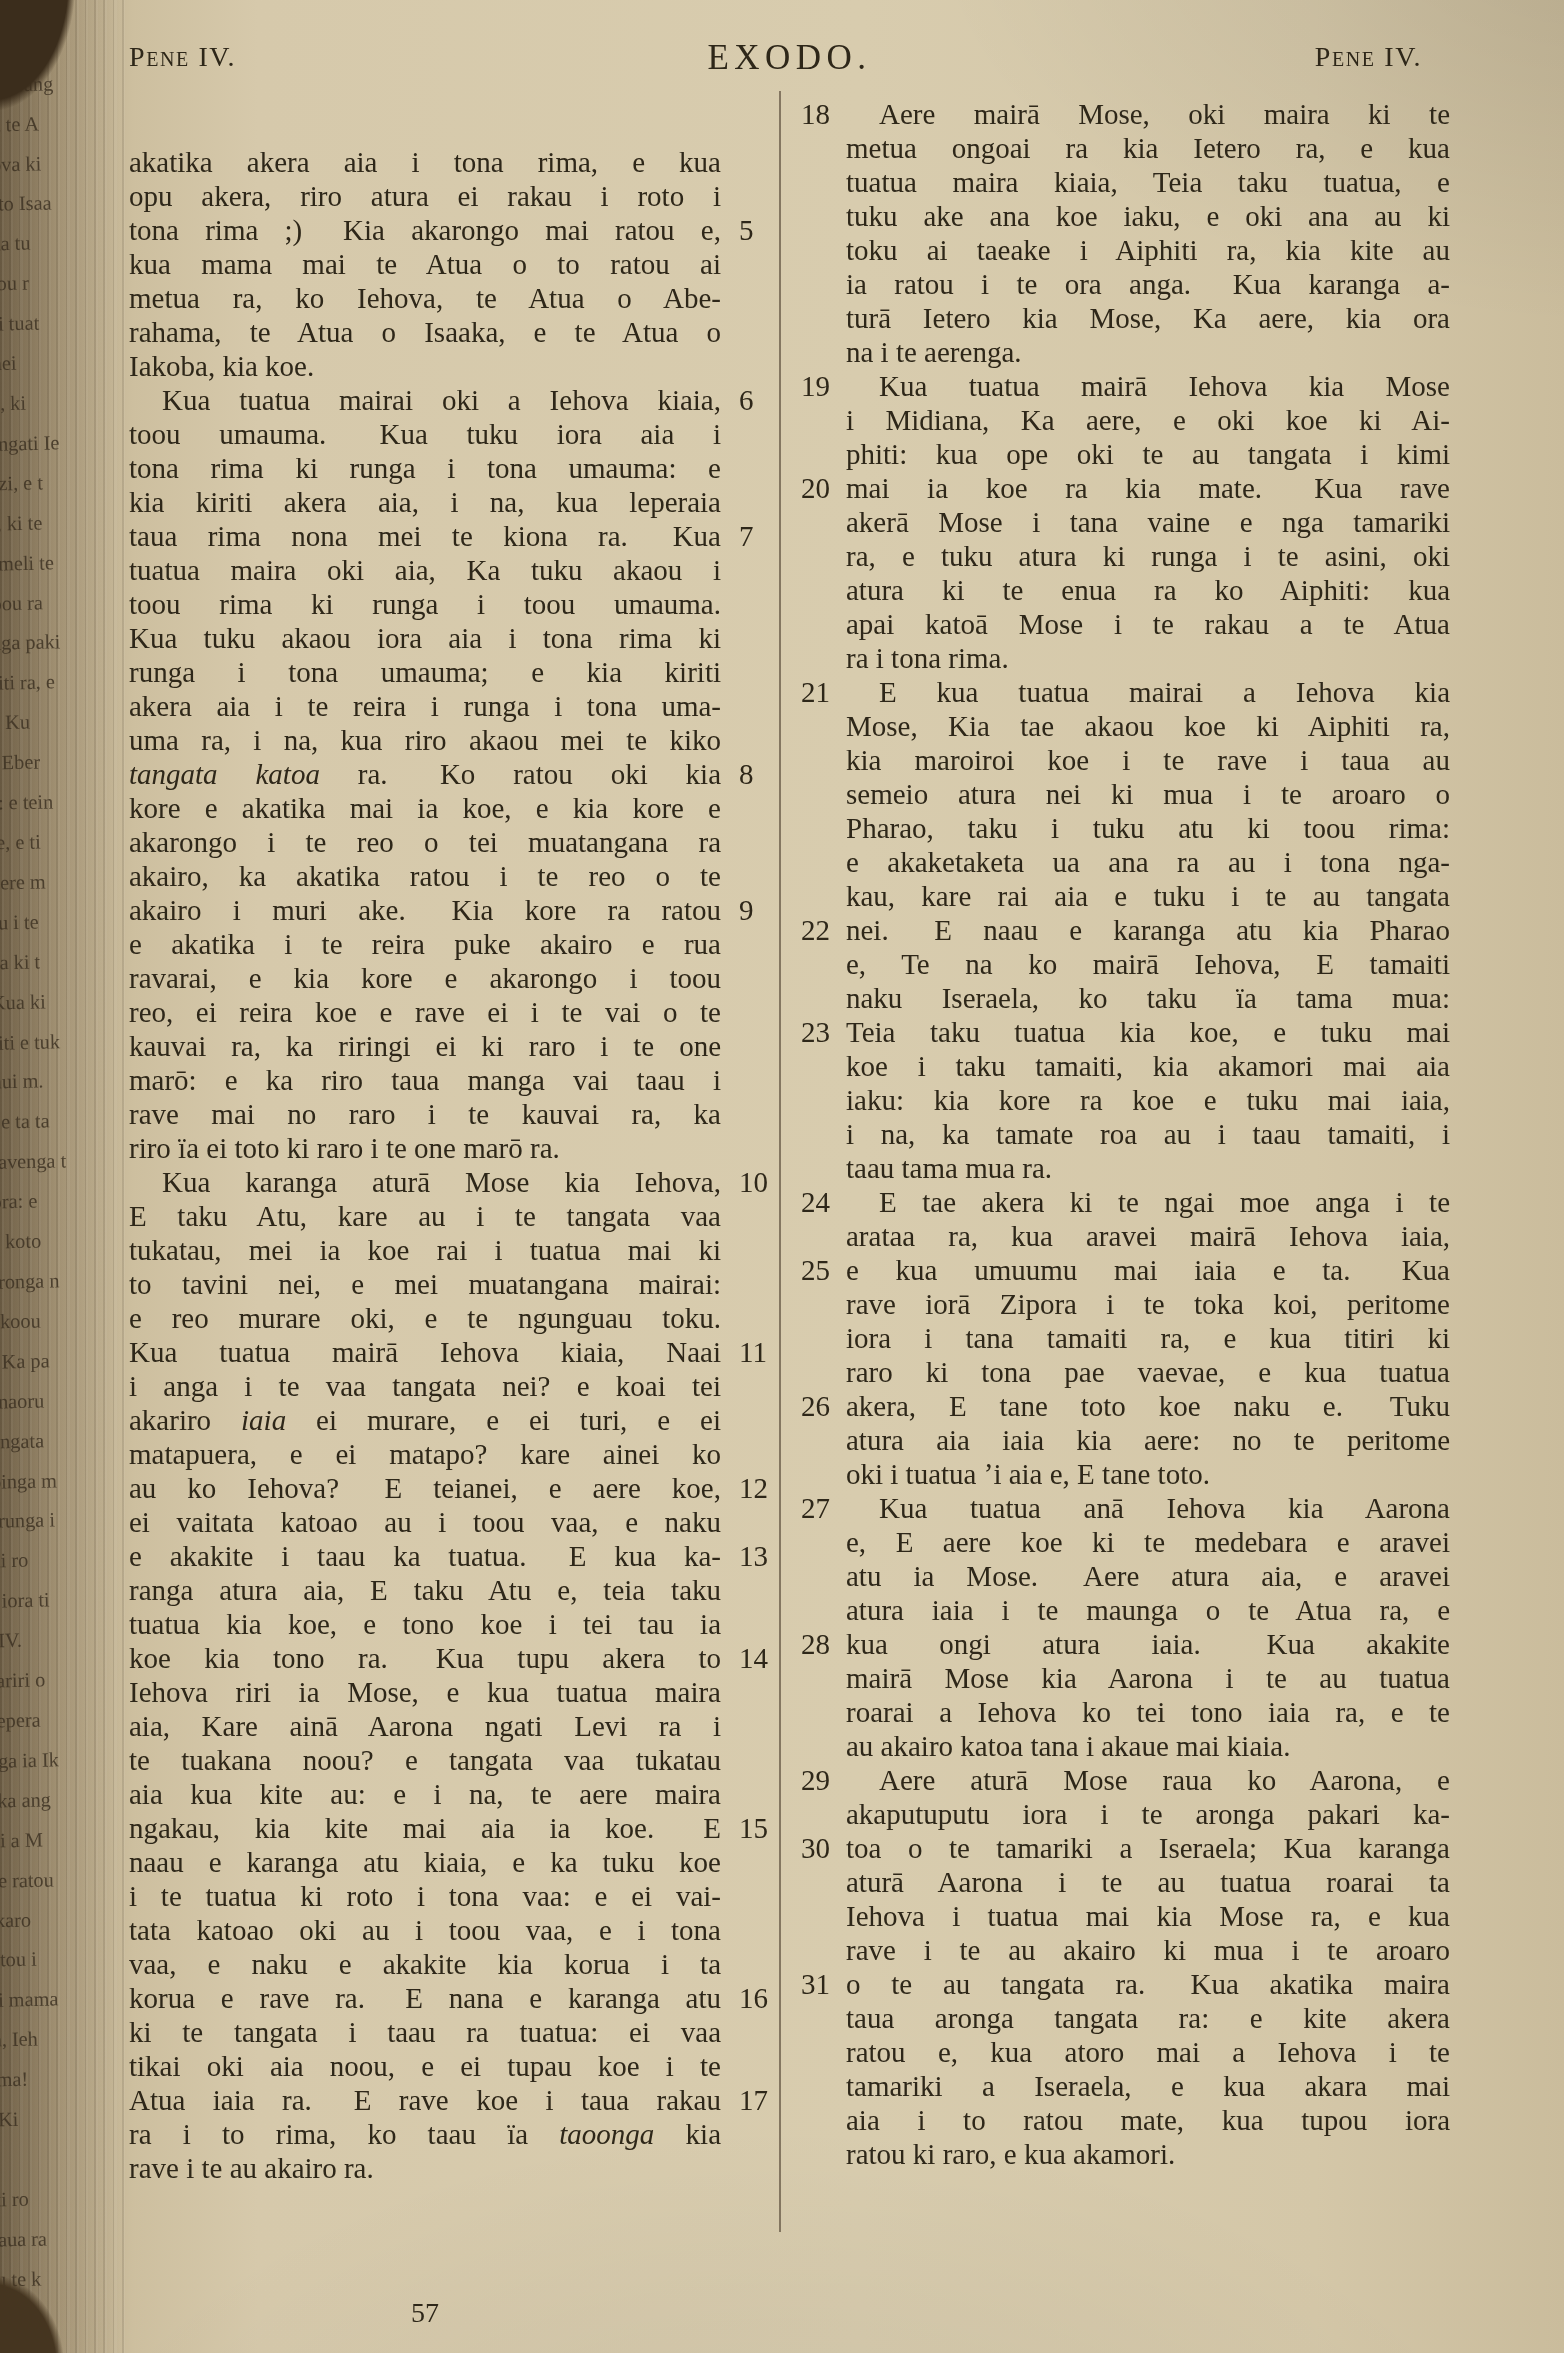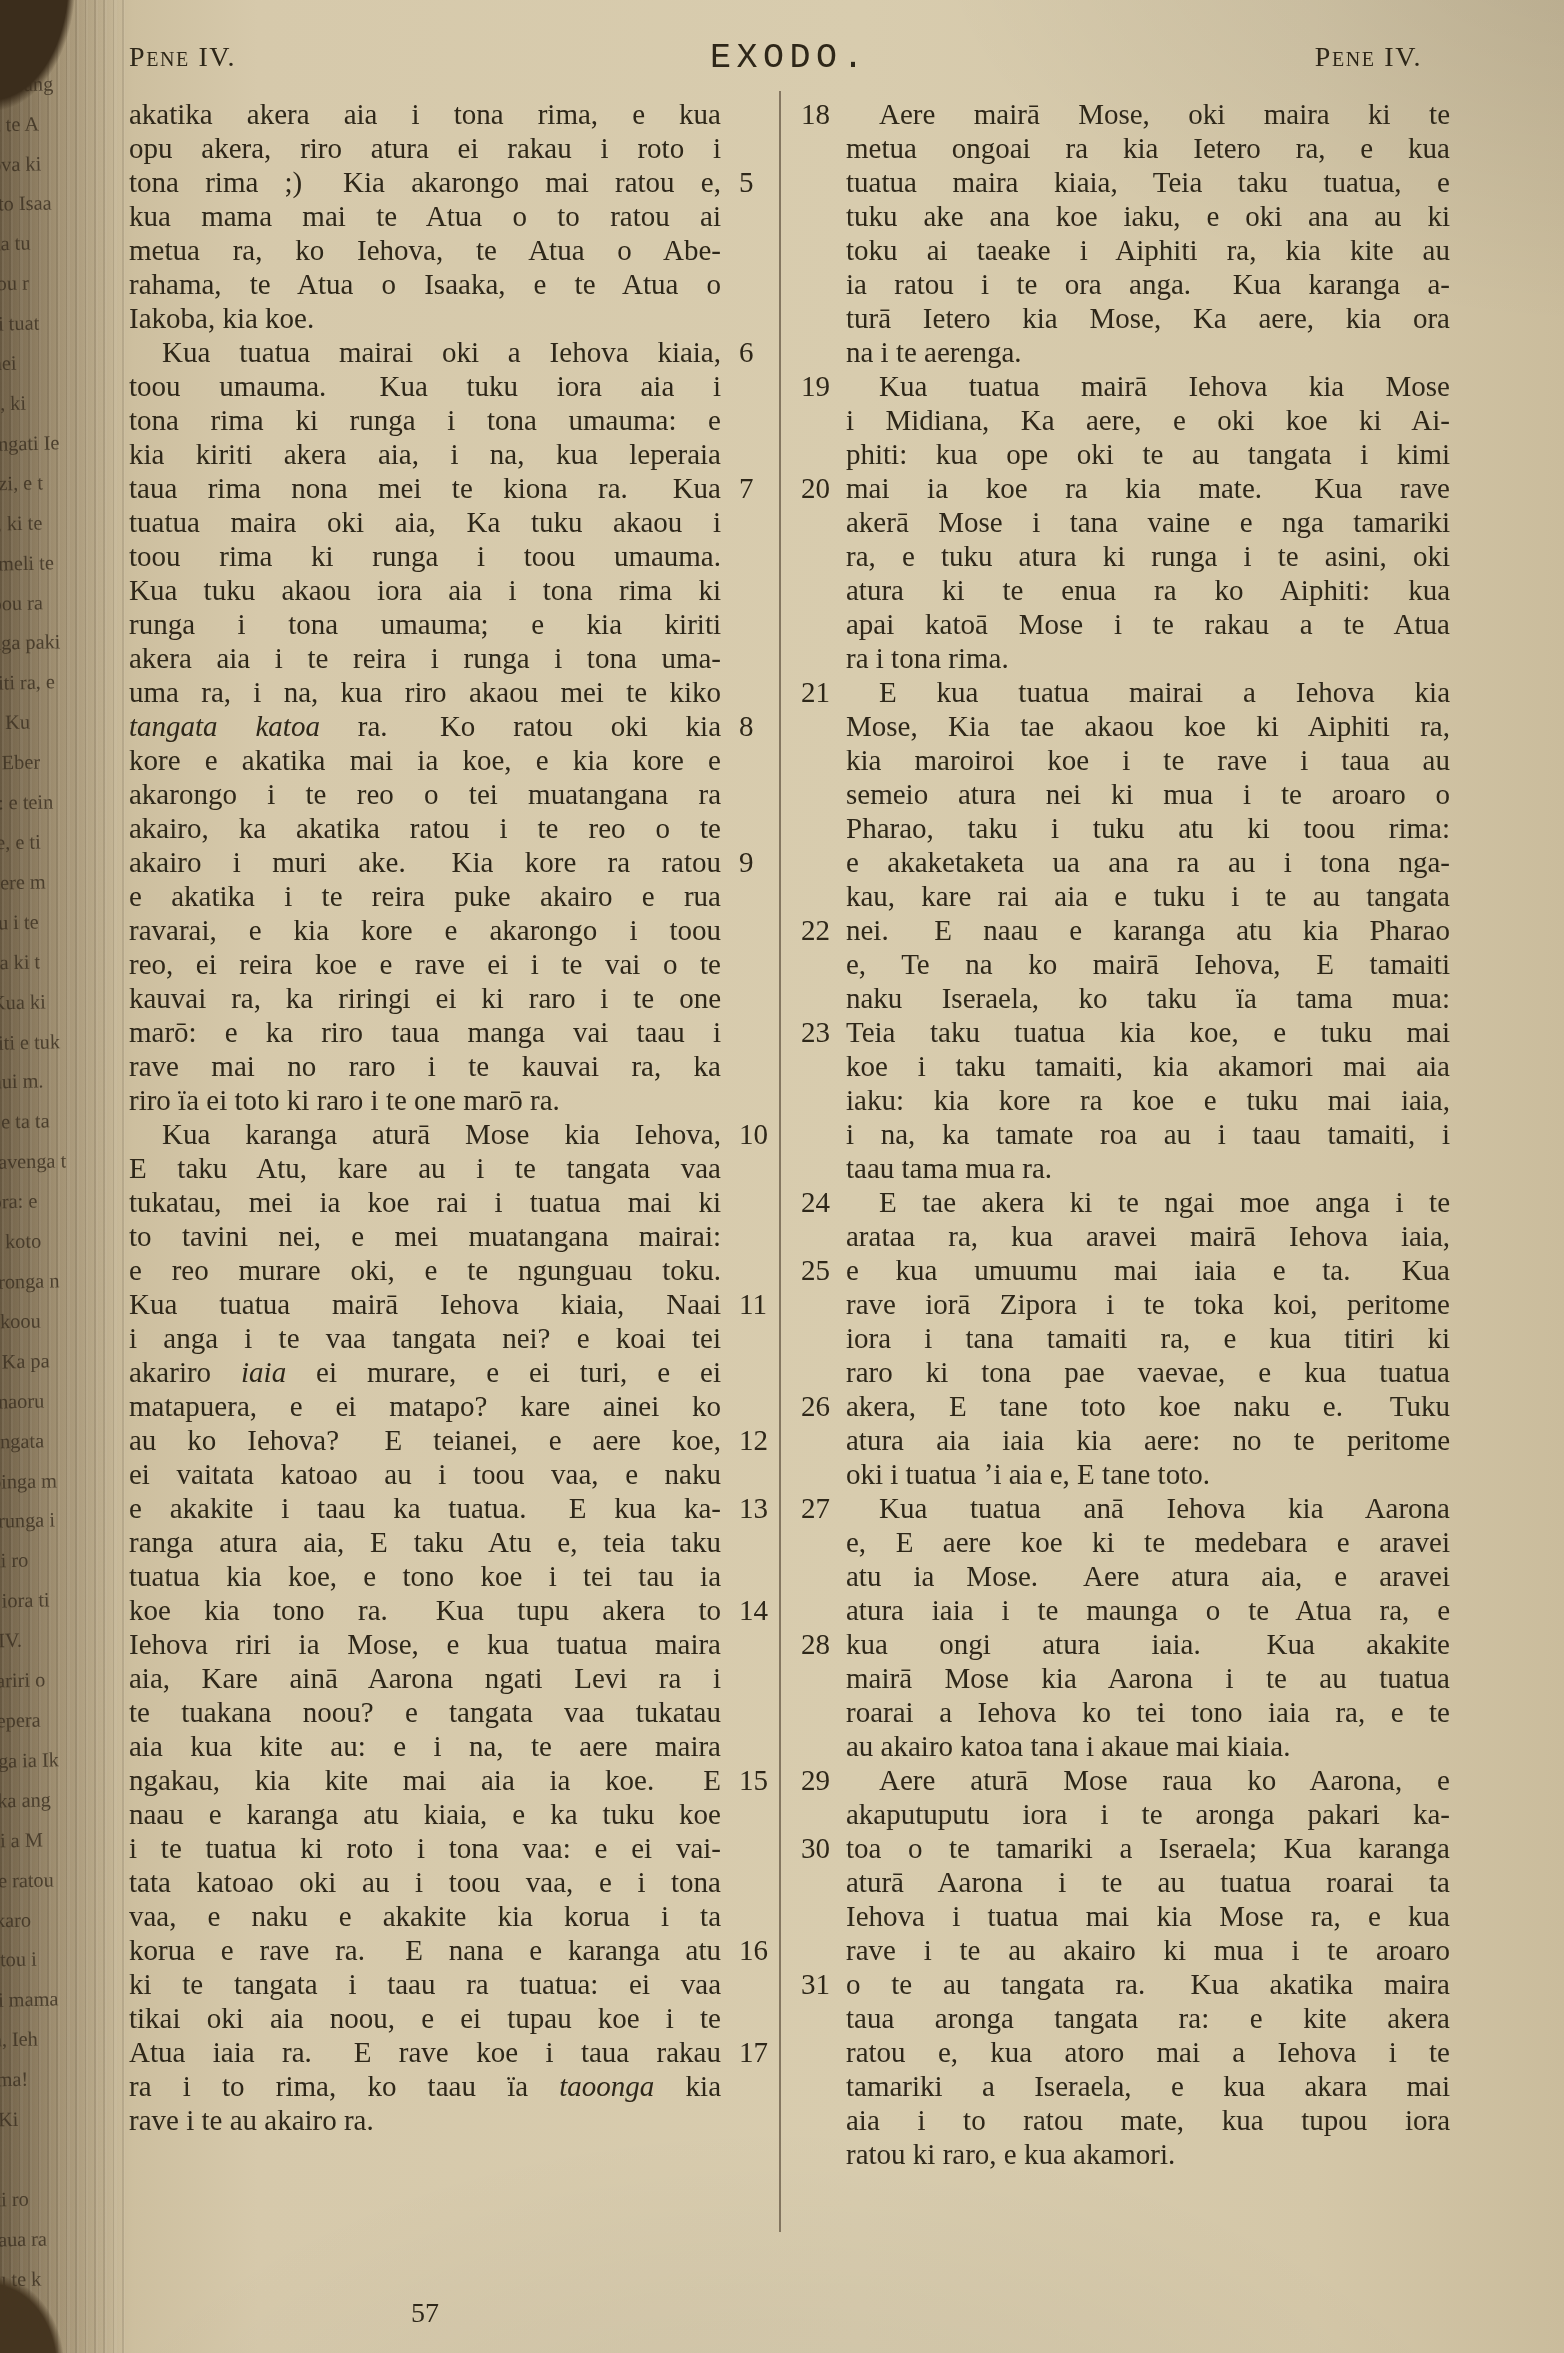--- a/index.html
+++ b/index.html
@@ -34,24 +34,24 @@
   }
   .spine-frags { position:absolute; left:0; top:0; width:66px; height:100%; overflow:hidden; }
   .frag {
     position:absolute; white-space:nowrap;
     font-size:20.3px; line-height:22px; color:rgba(58,47,33,0.82);
     transform:rotate(-1.2deg);
   }
   .header { position:absolute; left:129px; top:38px; width:1321px; height:44px; color:#2e2719; }
   .h-left  { position:absolute; left:0; top:3.1px; font-variant:small-caps; font-size:28px; letter-spacing:1.6px; }
   .h-right { position:absolute; right:28px; top:3.1px; font-variant:small-caps; font-size:28px; letter-spacing:1.6px; }
-  .h-center{ position:absolute; left:0; right:0; top:0; text-align:center; font-size:35px; letter-spacing:5.5px;font-family:Liberation Mono, monospace; }
+  .h-center{ position:absolute; left:0; right:0; top:0; text-align:center; font-size:35px; letter-spacing:5.5px; }
   .divider { position:absolute; left:779px; top:91px; width:1.6px; height:2141px; background:rgba(64,50,34,0.55); }
   .col { position:absolute; top:97px; color:#2e2719; font-size:29px; line-height:34px; }
-  .col-left  { left:129px;  width:592px; }
+  .col-left  { left:129px;  width:592px;margin-top:48px; }
   .col-right { left:846px; width:604px; }
   .line {
     position:relative; height:34px; overflow:visible;
     text-align:justify; text-align-last:justify;
   }
   .line.pend { text-align-last:left; }
   .line.indent { text-indent:33px; }
   .verse { position:absolute; text-indent:0; }
   .col-left  .verse { left:610px; }
   .col-right .verse { left:-45px; }

